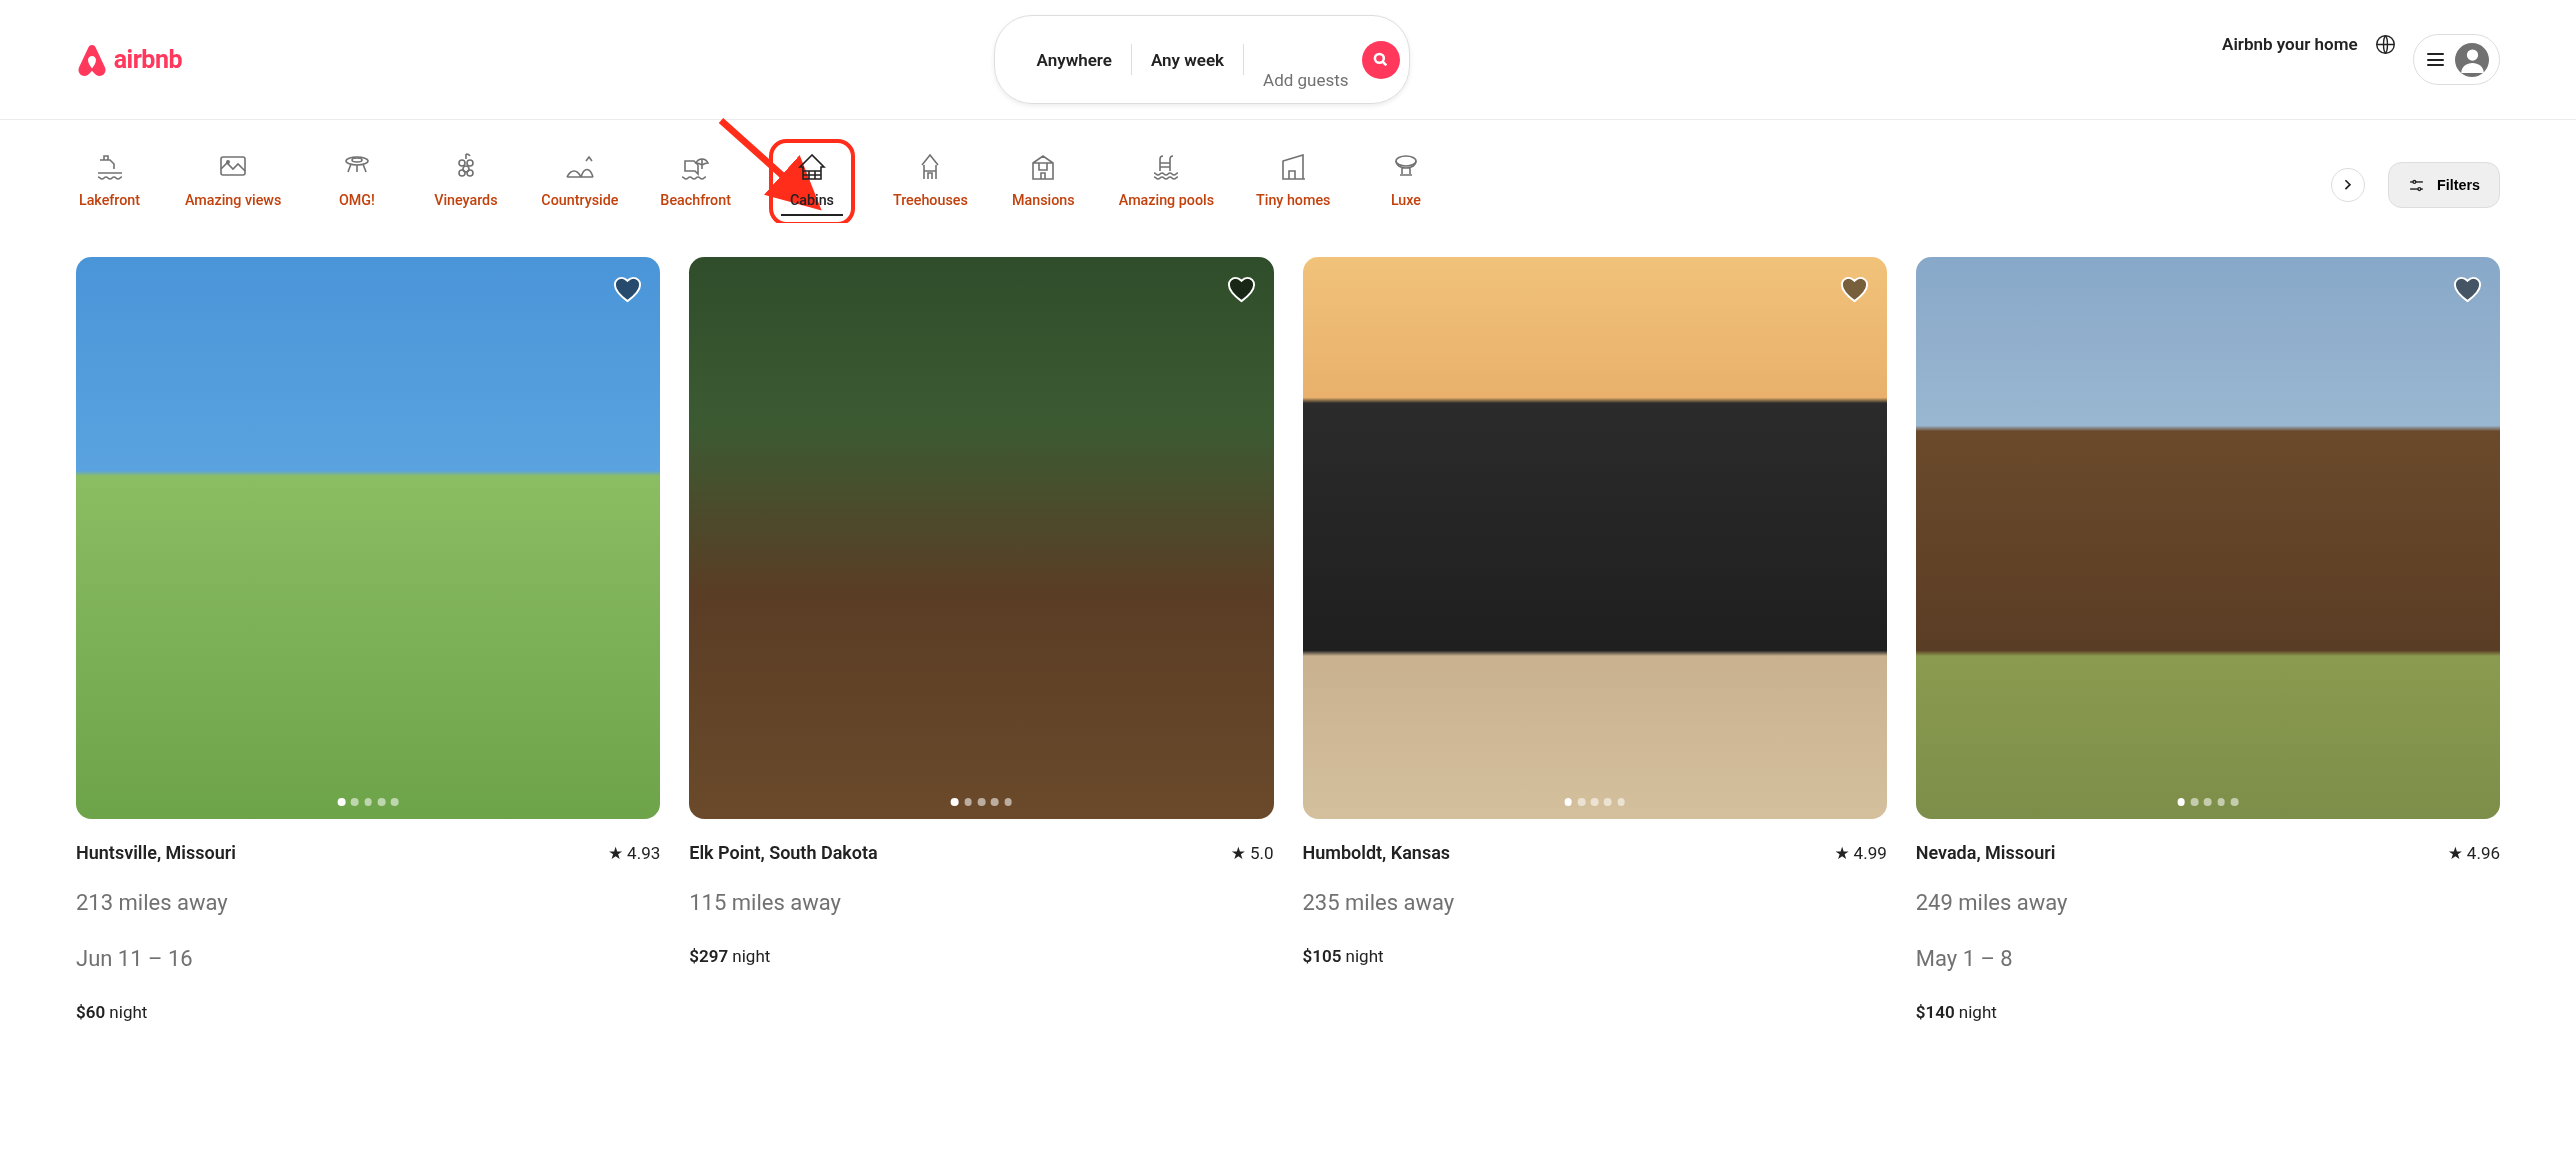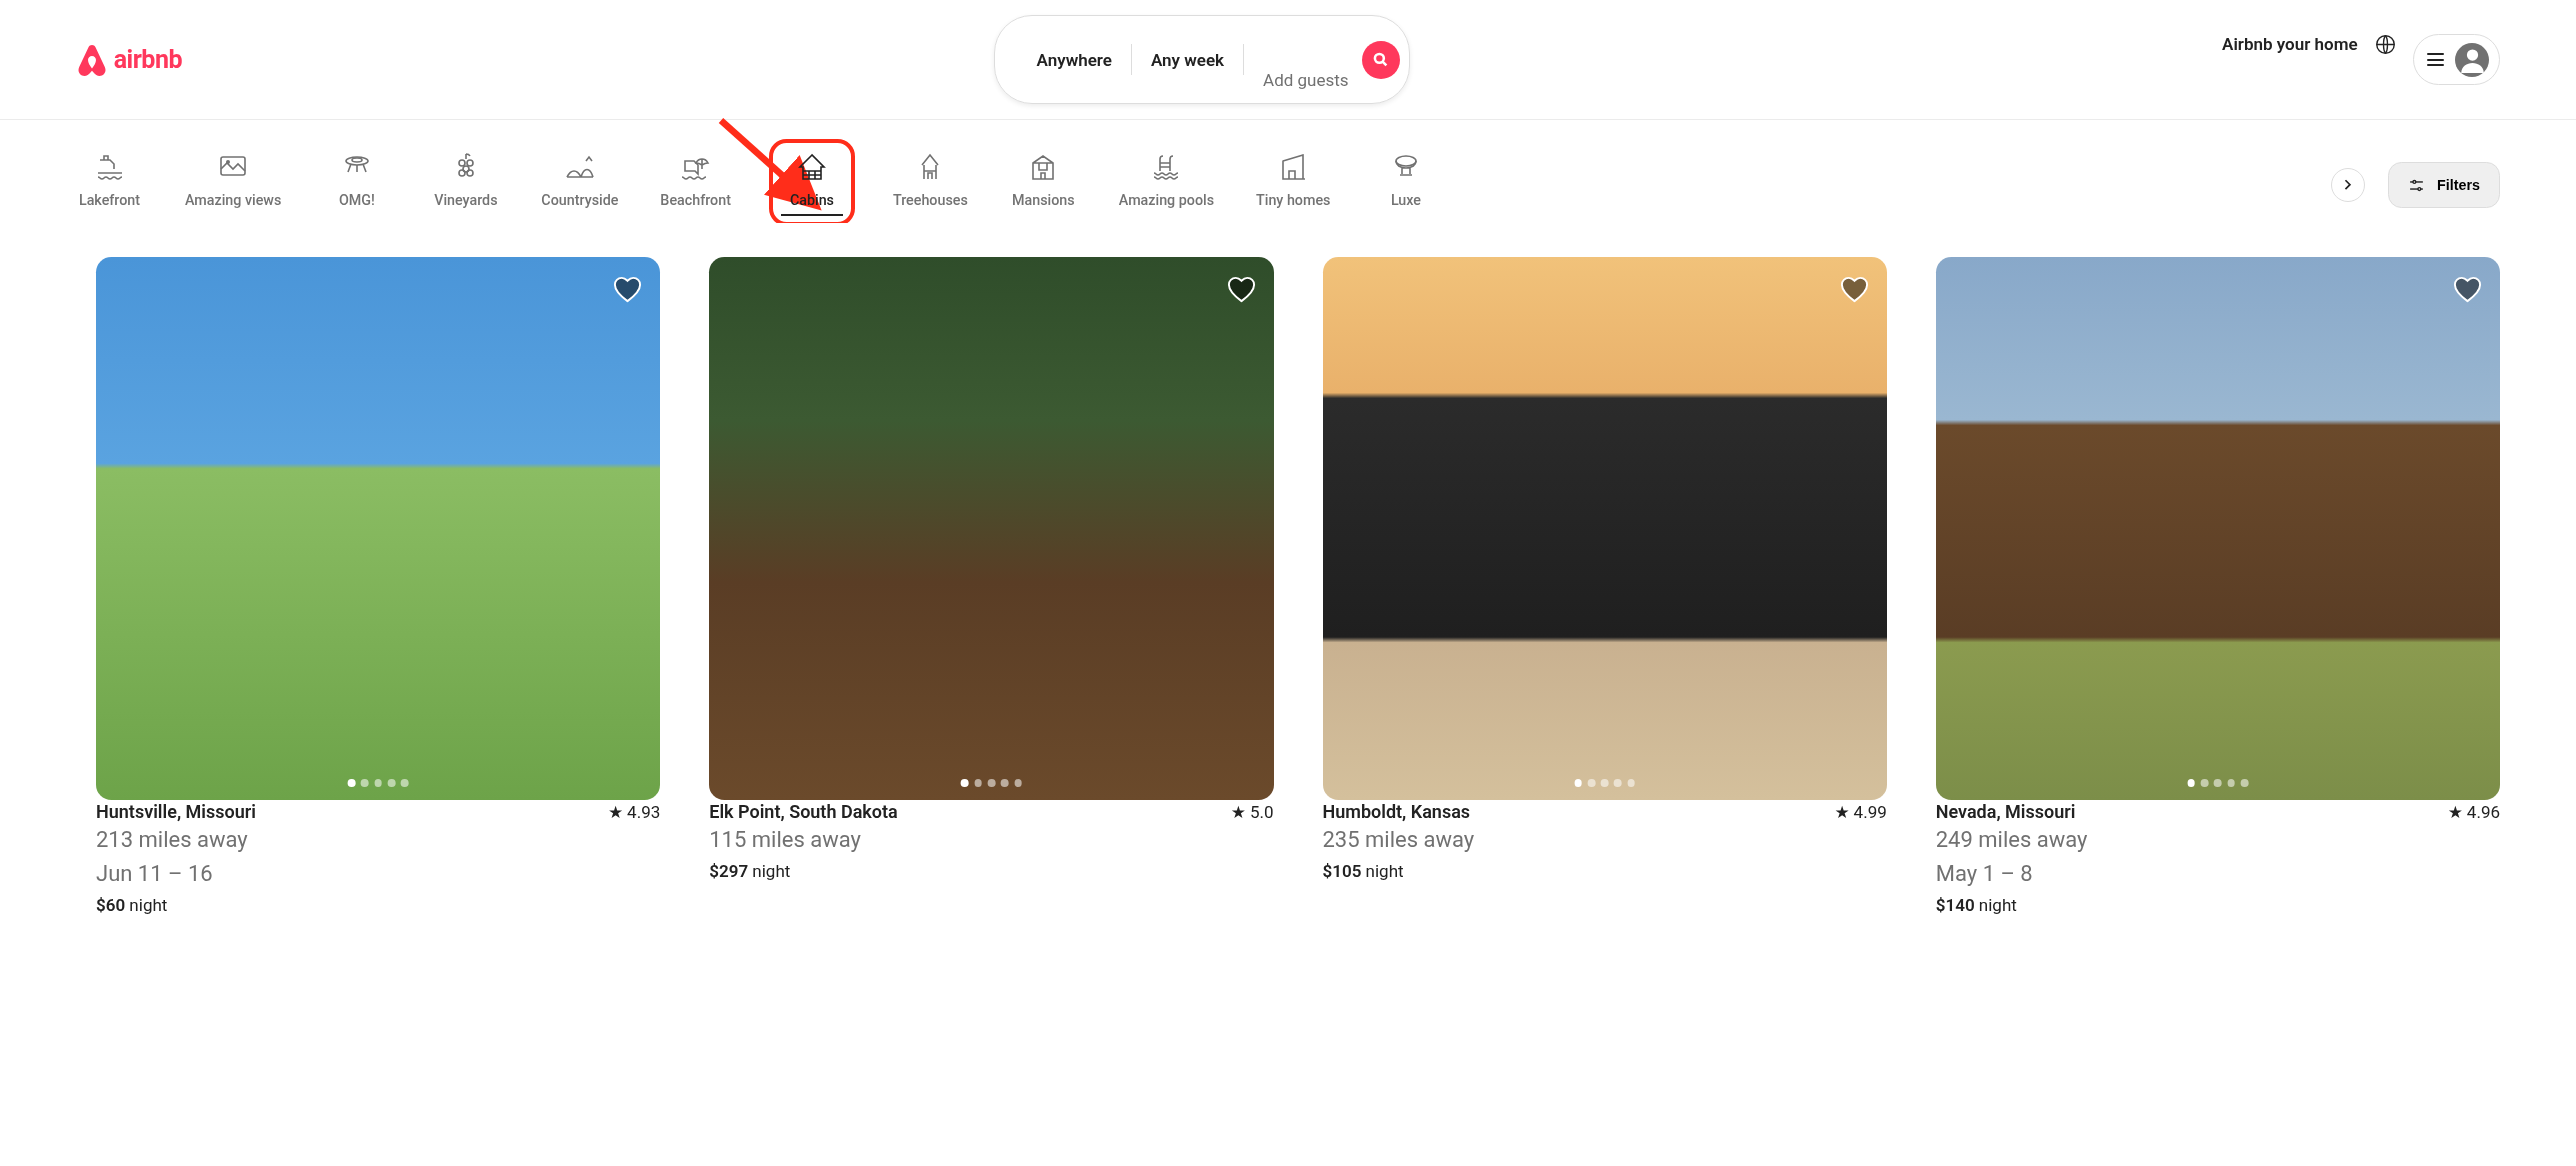--- a/index.html
+++ b/index.html
@@ -77,21 +77,21 @@
     padding: 9.5px 76px 0 76px;
     gap: 23px;
     position: relative;
   }
   .catbar {
     display:flex; align-items:flex-start; gap: 42px; flex:1; overflow:hidden;
     padding-top: 21px;
   }
   .cat {
     display:flex; flex-direction:column; align-items:center; gap:9.5px;
-    color:#737373;
+    color:#c2410c;
     min-width: 67px;
     cursor:pointer;
     padding-bottom: 15.3px;
     position:relative;
   }
   .cat .cat-label { font-size: 14.3px; font-weight:500; white-space:nowrap;}
   .cat svg { width: 32px; height: 32px; stroke:#717171; fill:none; stroke-width:1.6;}
   .cat.active { color:#222; }
   .cat.active svg { stroke:#222;}
   .cat.active::after {
@@ -123,21 +123,21 @@
     top: -9.5px;
     pointer-events:none;
   }
   
   .grid {
     display:grid;
     grid-template-columns: repeat(4, 1fr);
     gap: 29px;
     padding: 34px 76px 38px 76px;
   }
-  .card { display:flex; flex-direction:column; gap:1px;margin-left:20px; }
+  .card { display:flex; flex-direction:column; gap:23px; }
   .photo {
     width:100%; aspect-ratio: 1.04/1; border-radius: 15.3px;
     position:relative; overflow:hidden;
   }
   .photo .heart {
     position:absolute; top:17px; right:17px; width:31px; height:31px;
   }
   .photo .heart svg { width:31px; height:31px; fill: rgba(0,0,0,0.5); stroke:#fff; stroke-width:2;}
   .photo .dots {
     position:absolute; bottom:13.4px; left:50%; transform:translateX(-50%);

